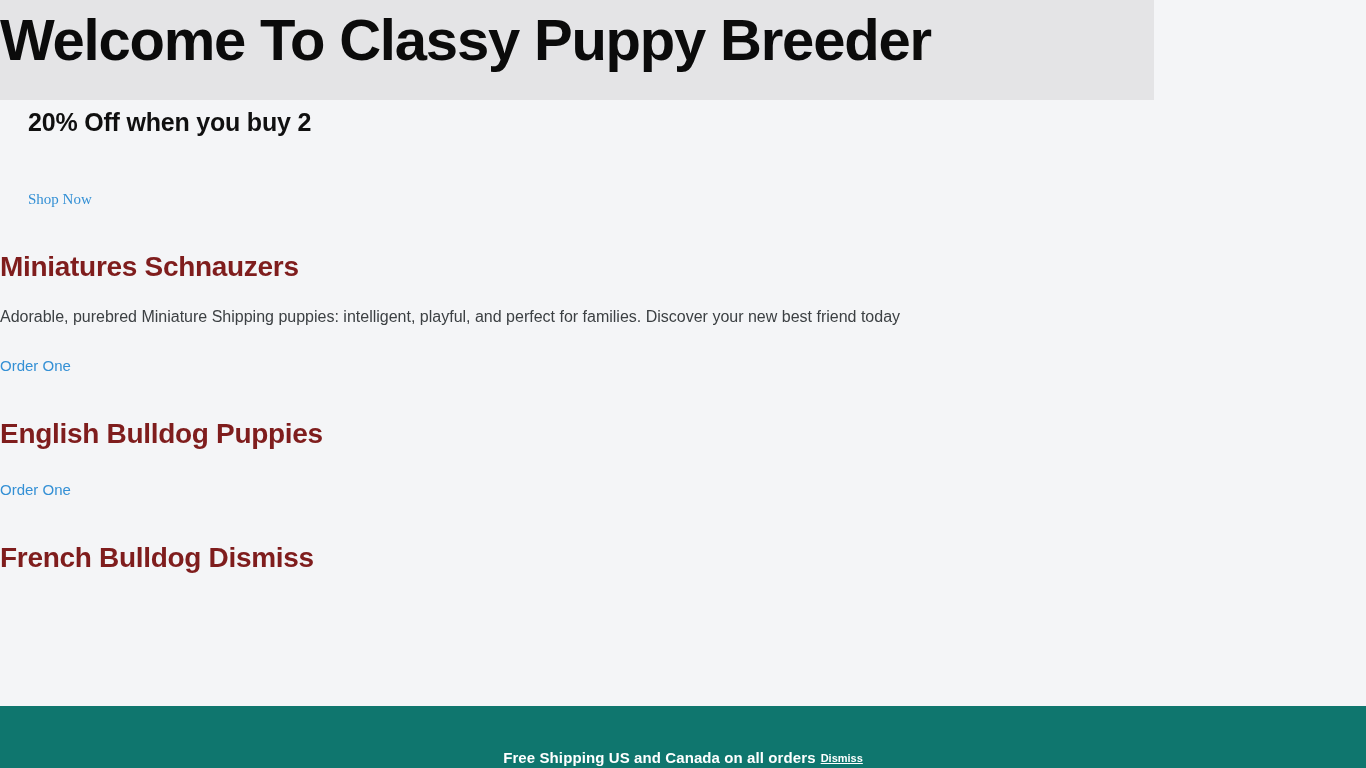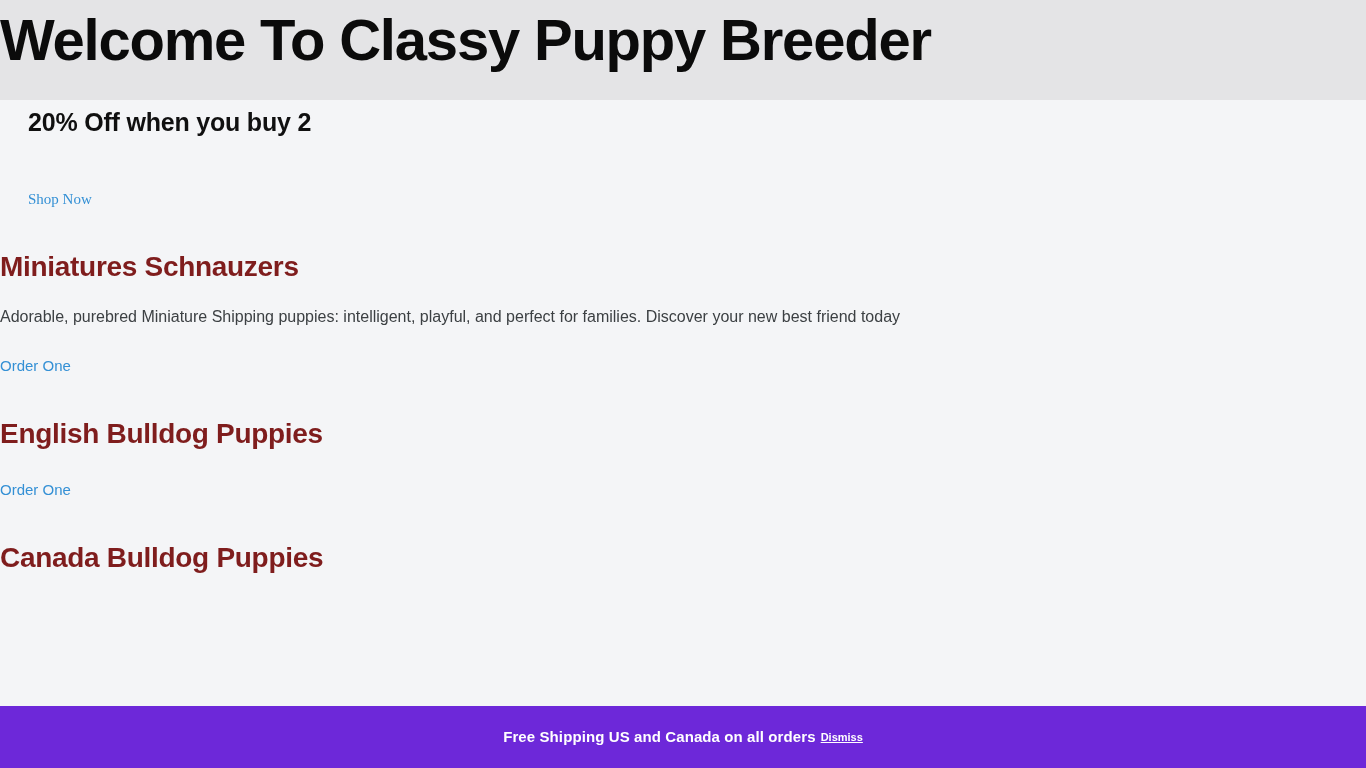--- a/index.html
+++ b/index.html
@@ -14,21 +14,21 @@
     background: #f4f5f7;
     font-family: "Liberation Sans", "DejaVu Sans", sans-serif;
     position: relative;
   }
 
   
   .header-band {
     position: absolute;
     left: 0;
     top: 0;
-    width: 1366px;
+    width: 1154px;
     height: 100px;
     background: #e4e4e6;
     overflow: visible;
   }
 
   .site-title {
     position: absolute;
     left: 0;
     top: 4px;
     margin: 0;
@@ -122,23 +122,23 @@
     margin-top: 19px;
   }
 
   
   .notice-bar {
     position: absolute;
     left: 0;
     bottom: 0;
     width: 1366px;
     height: 62px;
-    background: #6d28d9;
+    background: #0f766e;
     display: flex;
-    align-items: center;
+    align-items: flex-end;
     justify-content: center;
   }
   .notice-text {
     font-size: 15px;
     line-height: 20px;
     font-weight: 700;
     color: #ffffff;
     letter-spacing: 0.1px;
   }
   .notice-dismiss {
@@ -177,21 +177,21 @@
   </section>
 
   <section class="product-section">
     <h2 class="product-heading">English Bulldog Puppies</h2>
     <div class="product-link-wrap">
       <a class="link-blue">Order One</a>
     </div>
   </section>
 
   <section class="product-section last">
-    <h2 class="product-heading">Canada Bulldog Puppies</h2>
+    <h2 class="product-heading">French Bulldog Dismiss</h2>
   </section>
 
 </div>
 
 <div class="notice-bar">
   <span class="notice-text">Free Shipping US and Canada on all orders</span>
   <a class="notice-dismiss">Dismiss</a>
 </div>
 
 </body></html>

